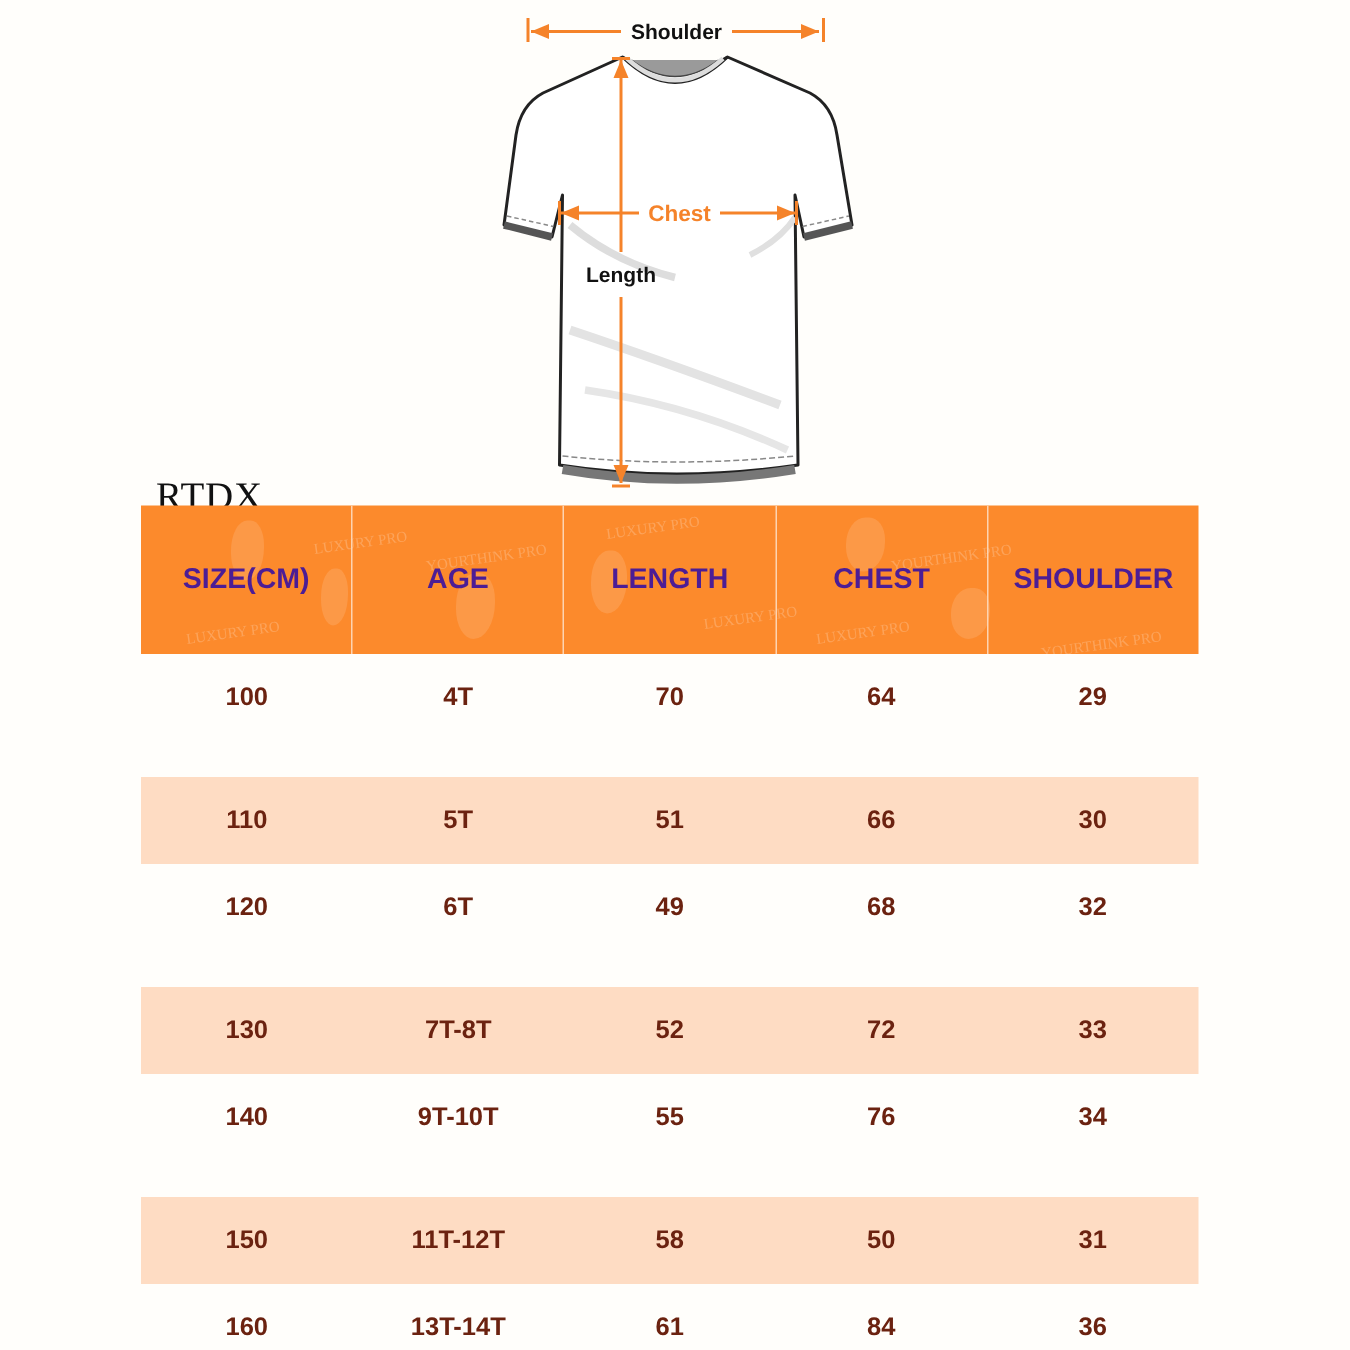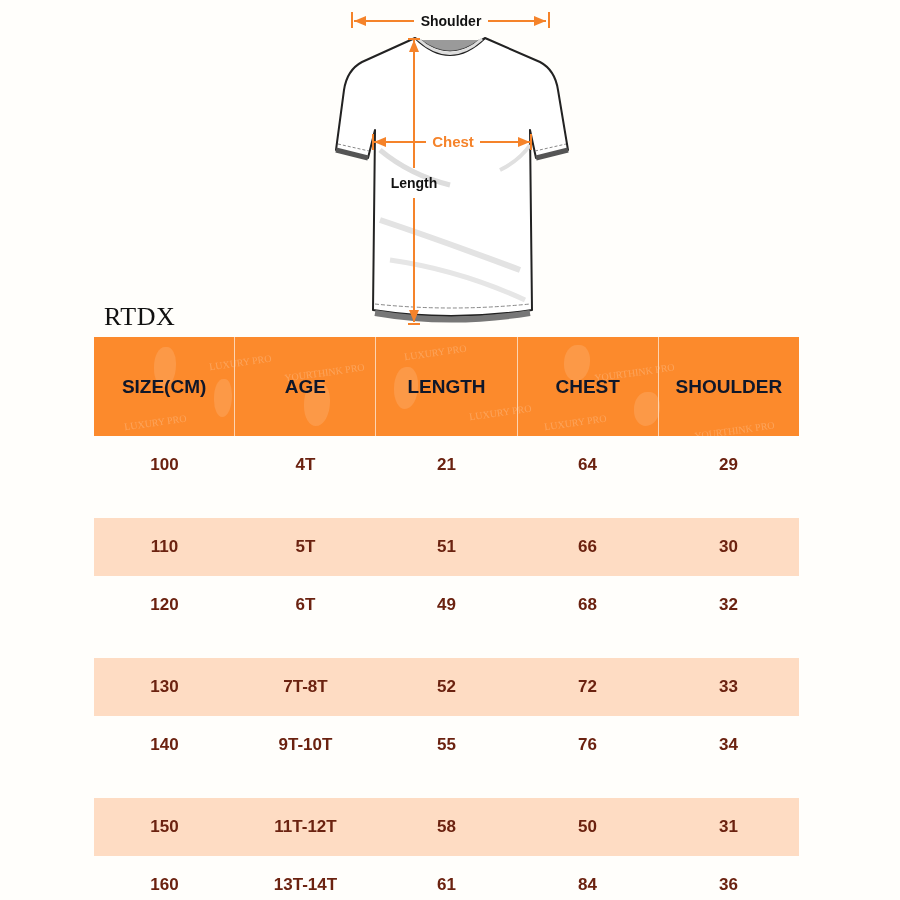--- a/index.html
+++ b/index.html
@@ -4,31 +4,31 @@
 <style>
   html, body { margin: 0; padding: 0; }
   body {
     width: 900px; height: 900px; overflow: hidden;
     background: #fffefb;
     position: relative;
     font-family: "Liberation Sans", sans-serif;
   }
   .shirt-wrap { position: absolute; left: 300px; top: 0; width: 300px; height: 330px; }
   .brand {
-    position: absolute; left: 104px; top: 302px;
+    position: absolute; left: 104px; top: 316px;
     font-family: "Liberation Serif", serif; font-size: 26px; color: #111;
     letter-spacing: 0.5px;
   }
   .table { position: absolute; left: 94px; top: 337px; width: 705px; }
   .thead {
     display: flex; height: 99px; background: #fc8a2c; position: relative; overflow: hidden;
   }
   .th {
     flex: 1; display: flex; align-items: center; justify-content: center;
-    color: #0f172a; font-weight: bold; font-size: 19px;
+    color: #4c1d95; font-weight: bold; font-size: 19px;
     border-right: 1.5px solid #fdd4b1; position: relative; z-index: 2;
   }
   .th:last-child { border-right: none; }
   .wm {
     position: absolute; font-family: "Liberation Serif", serif; font-size: 10px;
     color: rgba(255,255,255,0.22); transform: rotate(-8deg); z-index: 1; white-space: nowrap;
   }
   .blob {
     position: absolute; border-radius: 50% 40% 55% 45%; background: rgba(255,255,255,0.13); z-index: 1;
   }
@@ -113,21 +113,21 @@
     <div class="th">SIZE(CM)</div>
     <div class="th">AGE</div>
     <div class="th">LENGTH</div>
     <div class="th">CHEST</div>
     <div class="th">SHOULDER</div>
   </div>
 
   <div class="row">
     <div class="td">100</div>
     <div class="td">4T</div>
-    <div class="td">21</div>
+    <div class="td">70</div>
     <div class="td">64</div>
     <div class="td">29</div>
   </div>
   <div class="row alt">
     <div class="td">110</div>
     <div class="td">5T</div>
     <div class="td">51</div>
     <div class="td">66</div>
     <div class="td">30</div>
   </div>

